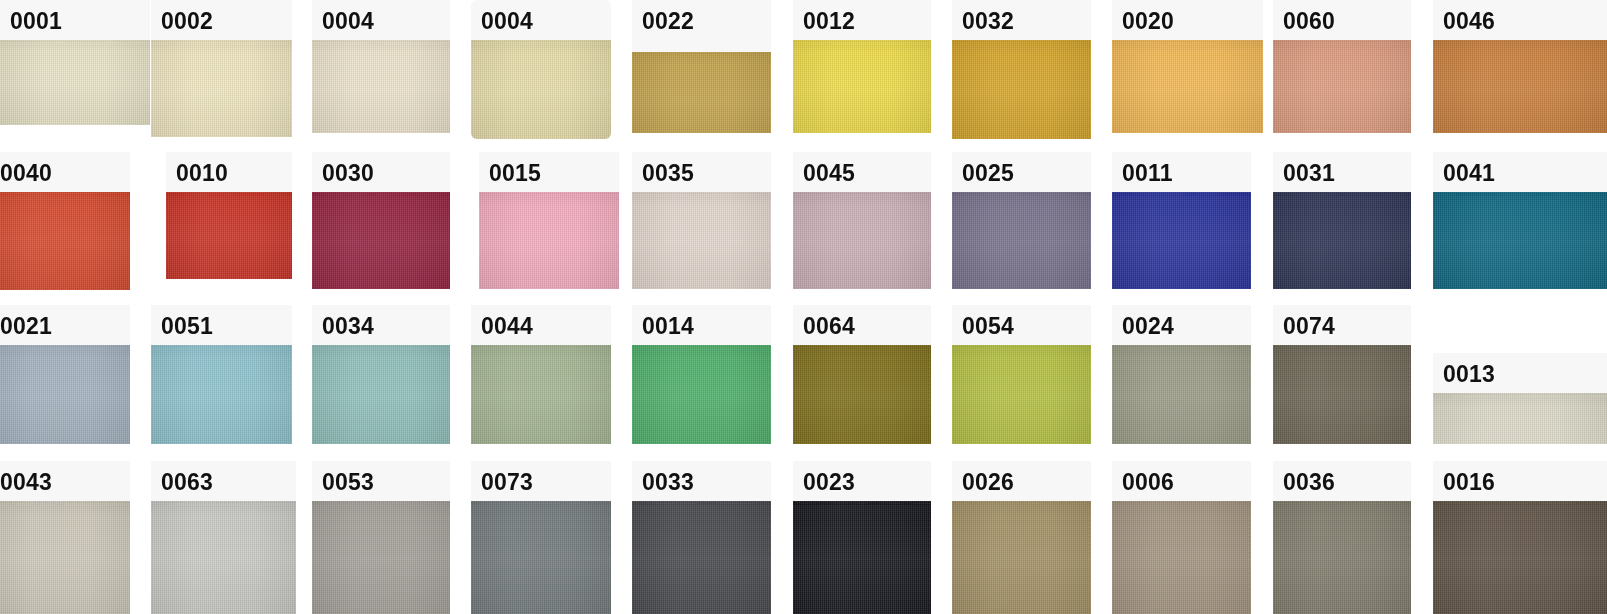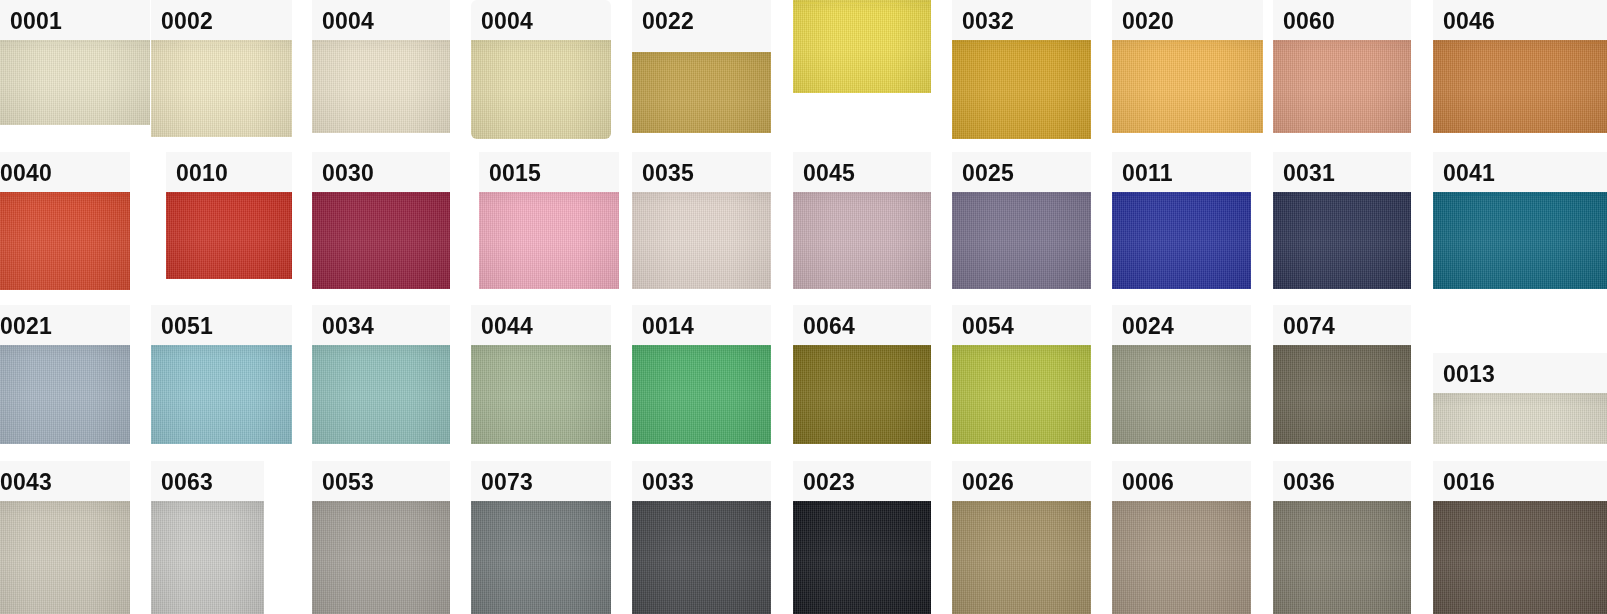--- a/index.html
+++ b/index.html
@@ -114,20 +114,21 @@
         <div class="swatch-edge" style="background-color: rgb(230, 221, 170); clip-path: polygon(0% 100%, 0% 86%, 8.33% 54%, 16.67% 87%, 25% 81%, 33.33% 87%, 41.67% 35%, 50% 49%, 58.33% 46%, 66.67% 84%, 75% 42%, 83.33% 54%, 91.67% 70%, 100% 82%, 100% 100%);"></div>
       </div>
     </div>
     <div class="swatch" style="left: 632px; top: 0px; width: 139px; height: 133px;">
       <div class="swatch-label" style="height: 52px; background: rgb(247, 247, 247); color: rgb(17, 17, 17);">0022</div>
       <div class="swatch-color" style="height: 93px; background-color: rgb(195, 163, 73);">
         <div class="swatch-edge" style="background-color: rgb(195, 163, 73); clip-path: polygon(0% 100%, 0% 75%, 8.33% 77%, 16.67% 65%, 25% 49%, 33.33% 47%, 41.67% 99%, 50% 45%, 58.33% 67%, 66.67% 47%, 75% 51%, 83.33% 94%, 91.67% 84%, 100% 82%, 100% 100%);"></div>
       </div>
     </div>
     <div class="swatch" style="left: 793px; top: 0px; width: 138px; height: 133px;">
+      <div class="swatch-label" style="height: 40px; background: rgb(247, 247, 247); color: rgb(17, 17, 17);">0012</div>
       <div class="swatch-color" style="height: 93px; background-color: rgb(238, 220, 74);">
         <div class="swatch-edge" style="background-color: rgb(238, 220, 74); clip-path: polygon(0% 100%, 0% 51%, 8.33% 36%, 16.67% 50%, 25% 94%, 33.33% 66%, 41.67% 70%, 50% 75%, 58.33% 69%, 66.67% 84%, 75% 72%, 83.33% 86%, 91.67% 70%, 100% 40%, 100% 100%);"></div>
       </div>
     </div>
     <div class="swatch" style="left: 952px; top: 0px; width: 139px; height: 139px;">
       <div class="swatch-label" style="height: 40px; background: rgb(247, 247, 247); color: rgb(17, 17, 17);">0032</div>
       <div class="swatch-color" style="height: 99px; background-color: rgb(214, 165, 38);">
         <div class="swatch-edge" style="background-color: rgb(214, 165, 38); clip-path: polygon(0% 100%, 0% 37%, 8.33% 50%, 16.67% 82%, 25% 60%, 33.33% 66%, 41.67% 77%, 50% 65%, 58.33% 35%, 66.67% 57%, 75% 73%, 83.33% 96%, 91.67% 73%, 100% 99%, 100% 100%);"></div>
       </div>
     </div>
@@ -268,21 +269,21 @@
       <div class="swatch-color" style="height: 99px; background-color: rgb(220, 217, 200);">
         <div class="swatch-edge" style="background-color: rgb(220, 217, 200); clip-path: polygon(0% 100%, 0% 82%, 8.33% 97%, 16.67% 41%, 25% 65%, 33.33% 66%, 41.67% 100%, 50% 54%, 58.33% 36%, 66.67% 64%, 75% 90%, 83.33% 54%, 91.67% 51%, 100% 39%, 100% 100%);"></div>
       </div>
     </div>
     <div class="swatch" style="left: -10px; top: 461px; width: 140px; height: 153px;">
       <div class="swatch-label" style="height: 40px; background: rgb(247, 247, 247); color: rgb(17, 17, 17);">0043</div>
       <div class="swatch-color" style="height: 113px; background-color: rgb(205, 200, 184);">
         <div class="swatch-edge" style="background-color: rgb(205, 200, 184); clip-path: polygon(0% 100%, 0% 93%, 8.33% 83%, 16.67% 91%, 25% 44%, 33.33% 95%, 41.67% 54%, 50% 100%, 58.33% 48%, 66.67% 46%, 75% 94%, 83.33% 40%, 91.67% 48%, 100% 36%, 100% 100%);"></div>
       </div>
     </div>
-    <div class="swatch" style="left: 151px; top: 461px; width: 113px; height: 153px;">
+    <div class="swatch" style="left: 151px; top: 461px; width: 145px; height: 153px;">
       <div class="swatch-label" style="height: 40px; background: rgb(247, 247, 247); color: rgb(17, 17, 17);">0063</div>
       <div class="swatch-color" style="height: 113px; background-color: rgb(201, 201, 197);">
         <div class="swatch-edge" style="background-color: rgb(201, 201, 197); clip-path: polygon(0% 100%, 0% 79%, 8.33% 97%, 16.67% 61%, 25% 77%, 33.33% 63%, 41.67% 81%, 50% 63%, 58.33% 71%, 66.67% 85%, 75% 83%, 83.33% 49%, 91.67% 37%, 100% 79%, 100% 100%);"></div>
       </div>
     </div>
     <div class="swatch" style="left: 312px; top: 461px; width: 138px; height: 153px;">
       <div class="swatch-label" style="height: 40px; background: rgb(247, 247, 247); color: rgb(17, 17, 17);">0053</div>
       <div class="swatch-color" style="height: 113px; background-color: rgb(164, 160, 153);">
         <div class="swatch-edge" style="background-color: rgb(164, 160, 153); clip-path: polygon(0% 100%, 0% 51%, 8.33% 59%, 16.67% 42%, 25% 60%, 33.33% 82%, 41.67% 90%, 50% 55%, 58.33% 82%, 66.67% 95%, 75% 41%, 83.33% 95%, 91.67% 71%, 100% 57%, 100% 100%);"></div>
       </div>

